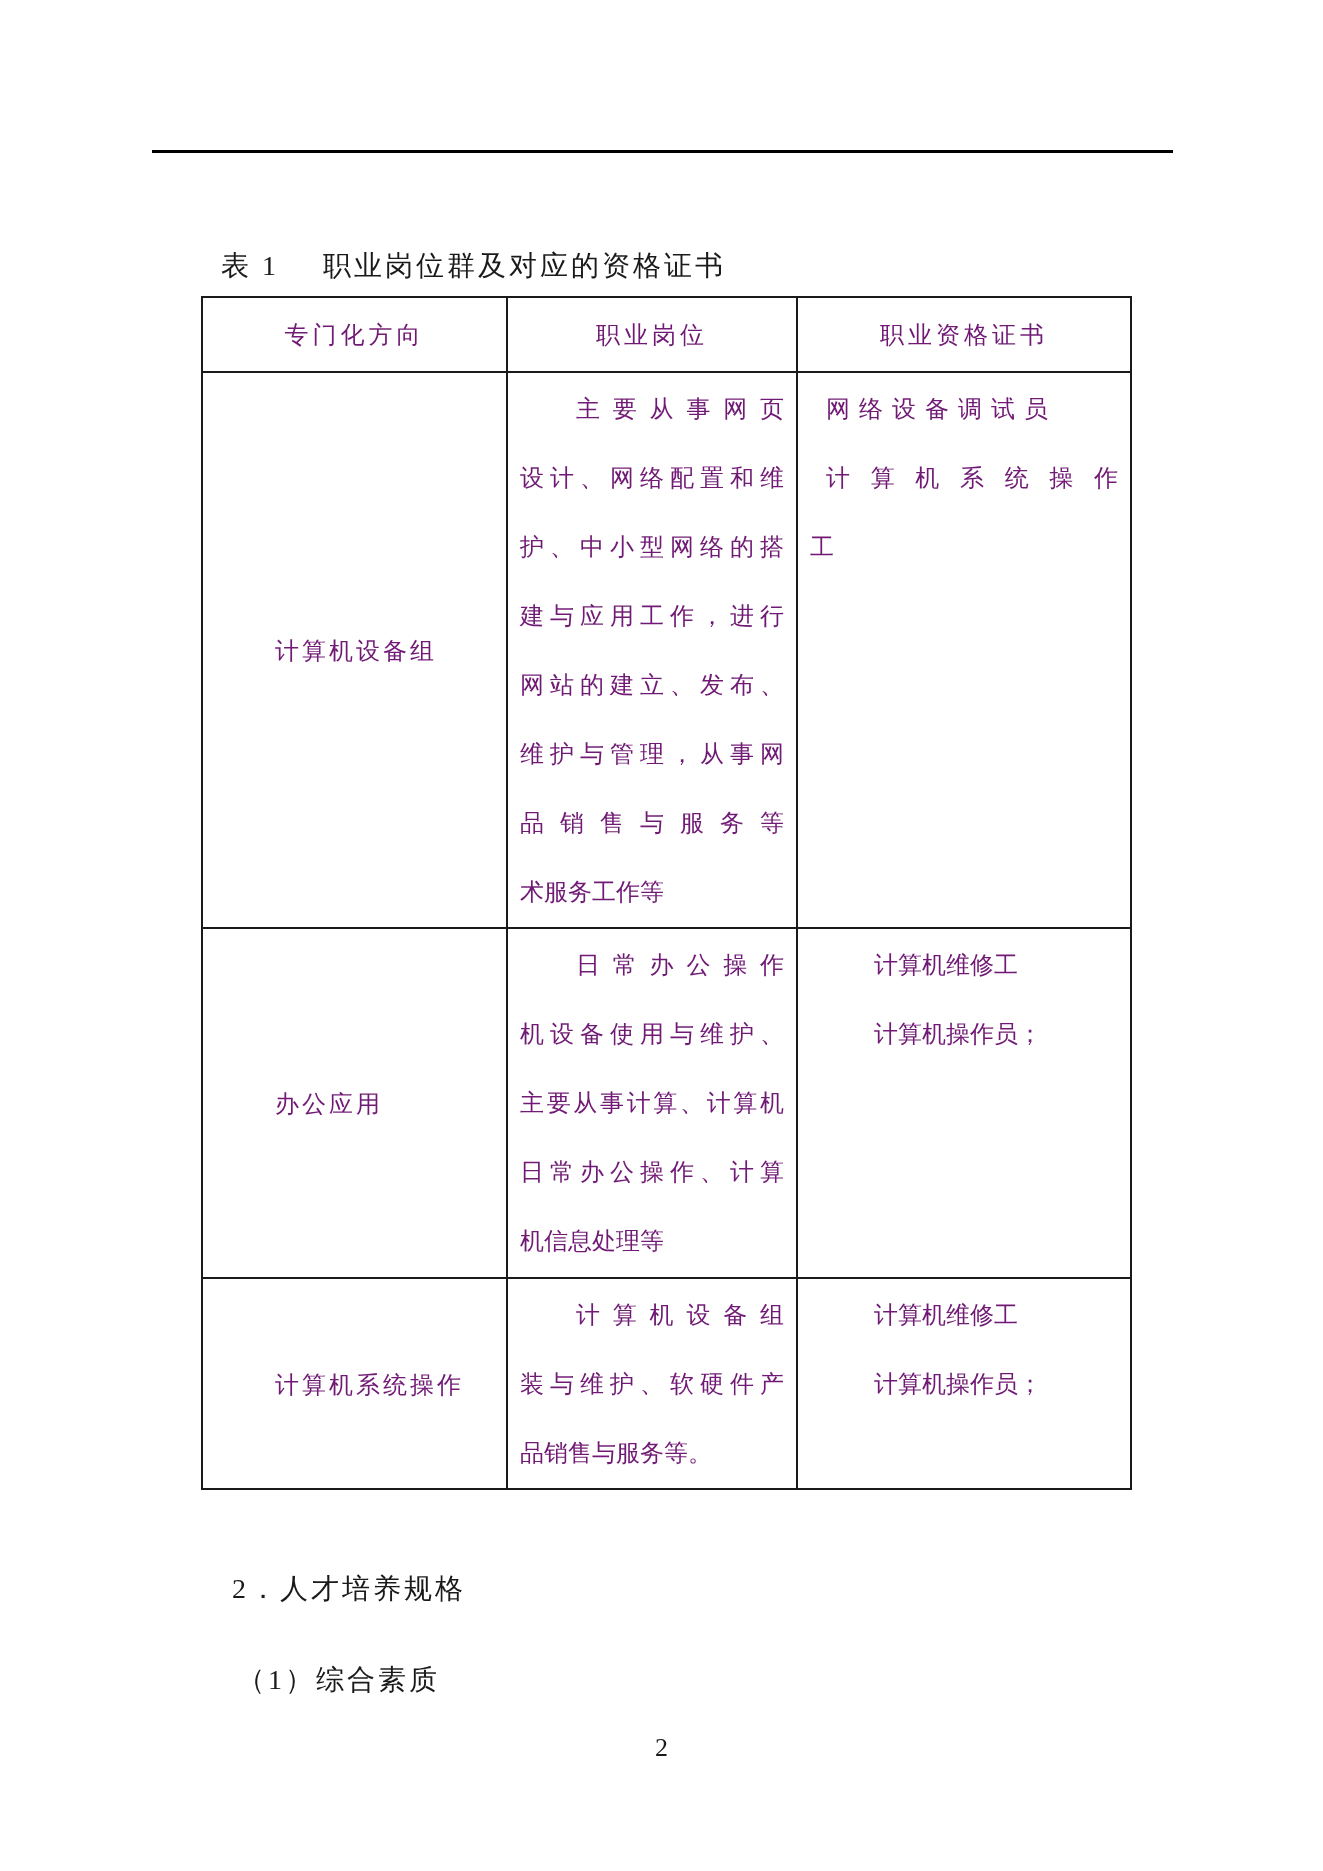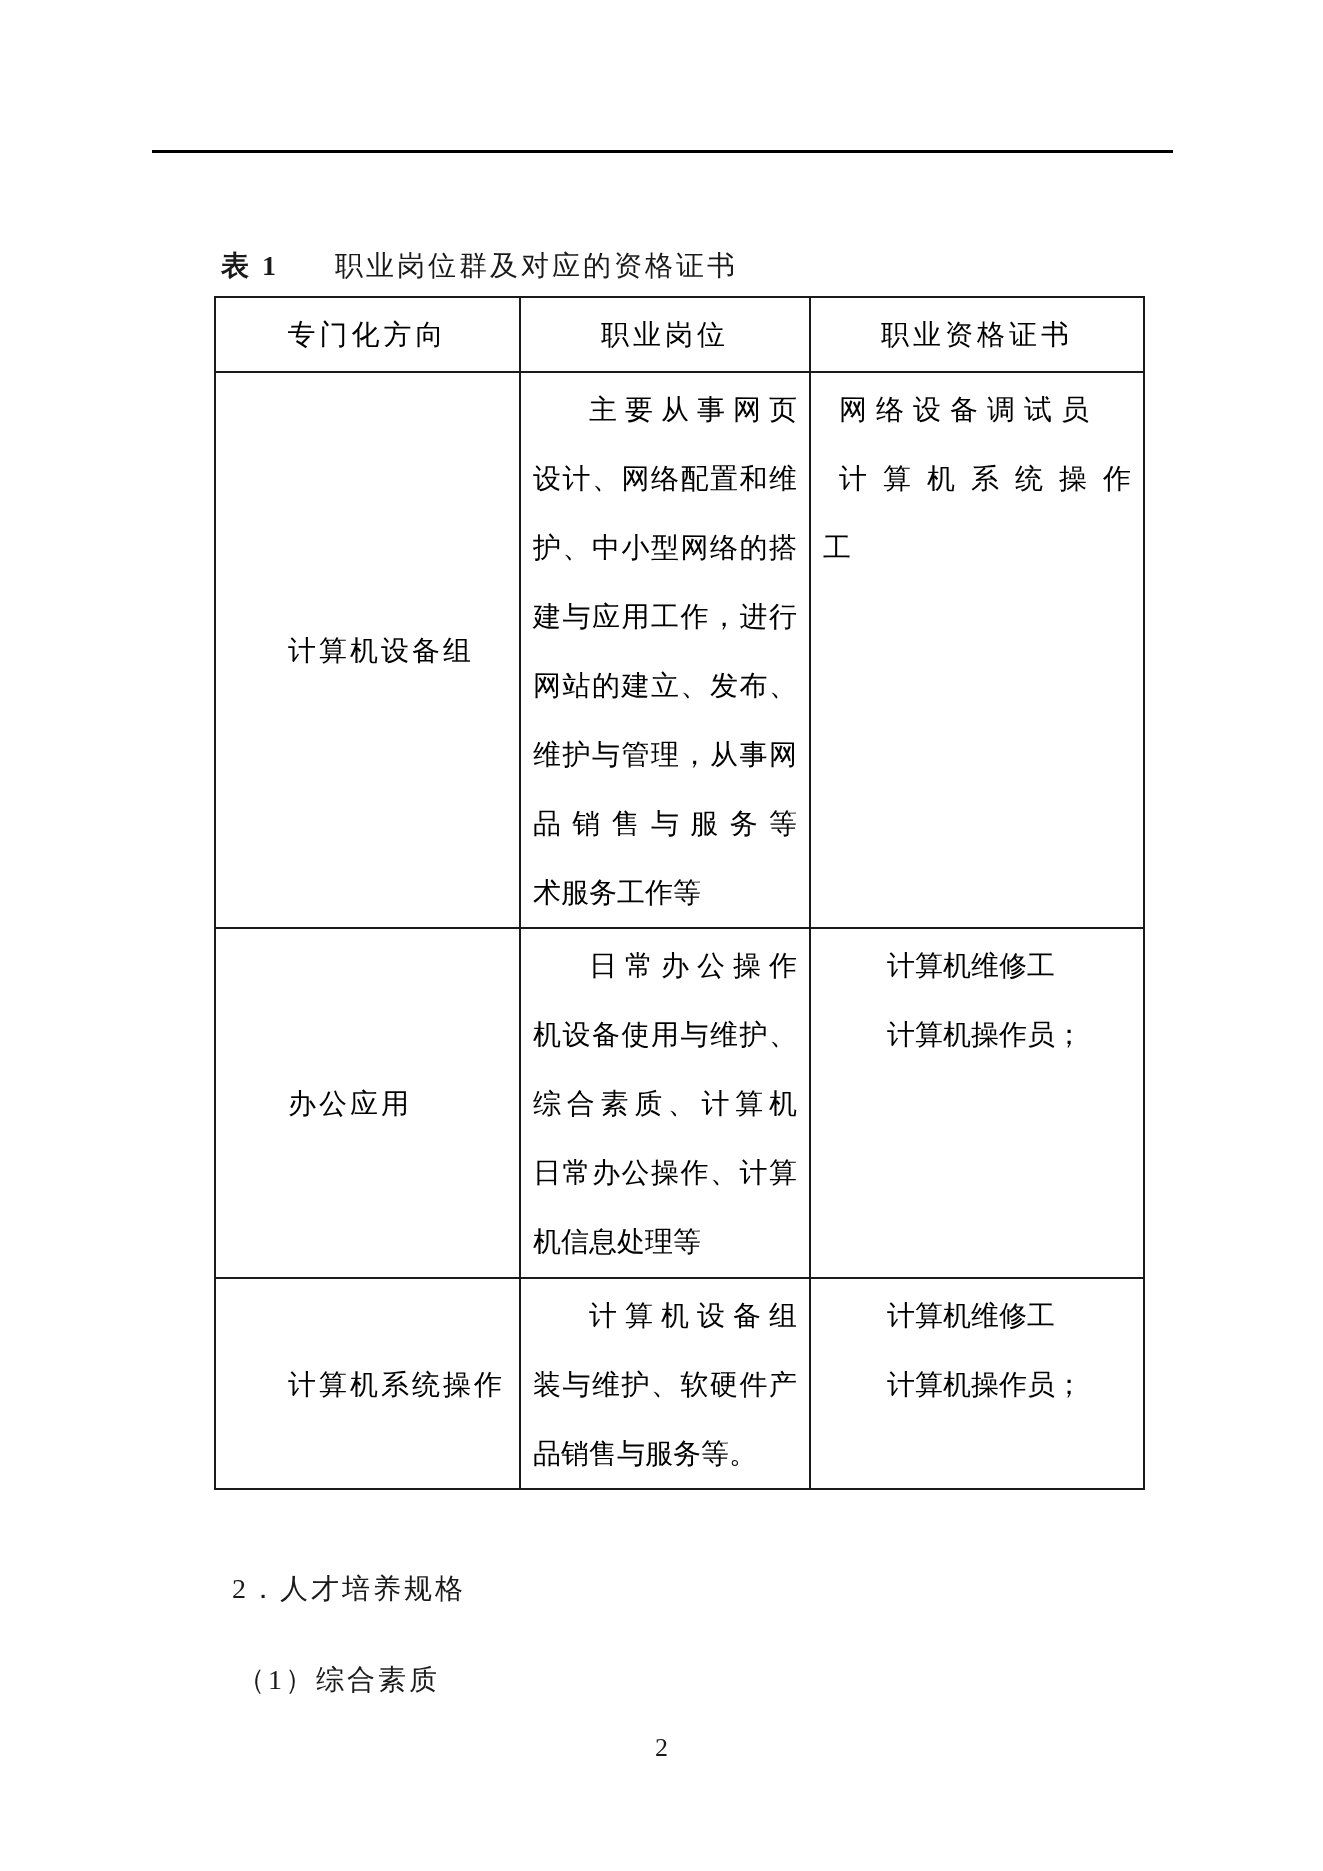--- a/index.html
+++ b/index.html
@@ -23,30 +23,30 @@
   }
   .doc-title {
     position: absolute;
     left: 221px;
     top: 248px;
     height: 36px;
     line-height: 36px;
     letter-spacing: 3px;
     white-space: nowrap;
   }
-  .doc-title .t-label { margin-right: 56px; font-weight: bold; }
+  .doc-title .t-label { margin-right: 44px; }
   table.doc-table {
     position: absolute;
-    left: 214px;
+    left: 201px;
     top: 296px;
     width: 929px;
     border-collapse: collapse;
     table-layout: fixed;
-    font-size: 28px;
-    color: #000000;
+    font-size: 24px;
+    color: #701a75;
   }
   .doc-table th, .doc-table td {
     border: 2px solid #1a1a1a;
     font-weight: normal;
   }
   .doc-table th {
     height: 71px;
     text-align: center;
     letter-spacing: 4px;
     vertical-align: middle;
@@ -142,21 +142,21 @@
             <div class="ln">工</div>
           </td>
         </tr>
         <tr>
           <td class="dir">
             <div>办公应用</div>
           </td>
           <td>
             <div class="ln fill ind2">日常办公操作</div>
             <div class="ln fill">机设备使用与维护、</div>
-            <div class="ln fill">综合素质、计算机</div>
+            <div class="ln fill">主要从事计算、计算机</div>
             <div class="ln fill">日常办公操作、计算</div>
             <div class="ln">机信息处理等</div>
           </td>
           <td>
             <div class="ln ind64">计算机维修工</div>
             <div class="ln ind64">计算机操作员；</div>
           </td>
         </tr>
         <tr>
           <td class="dir">

